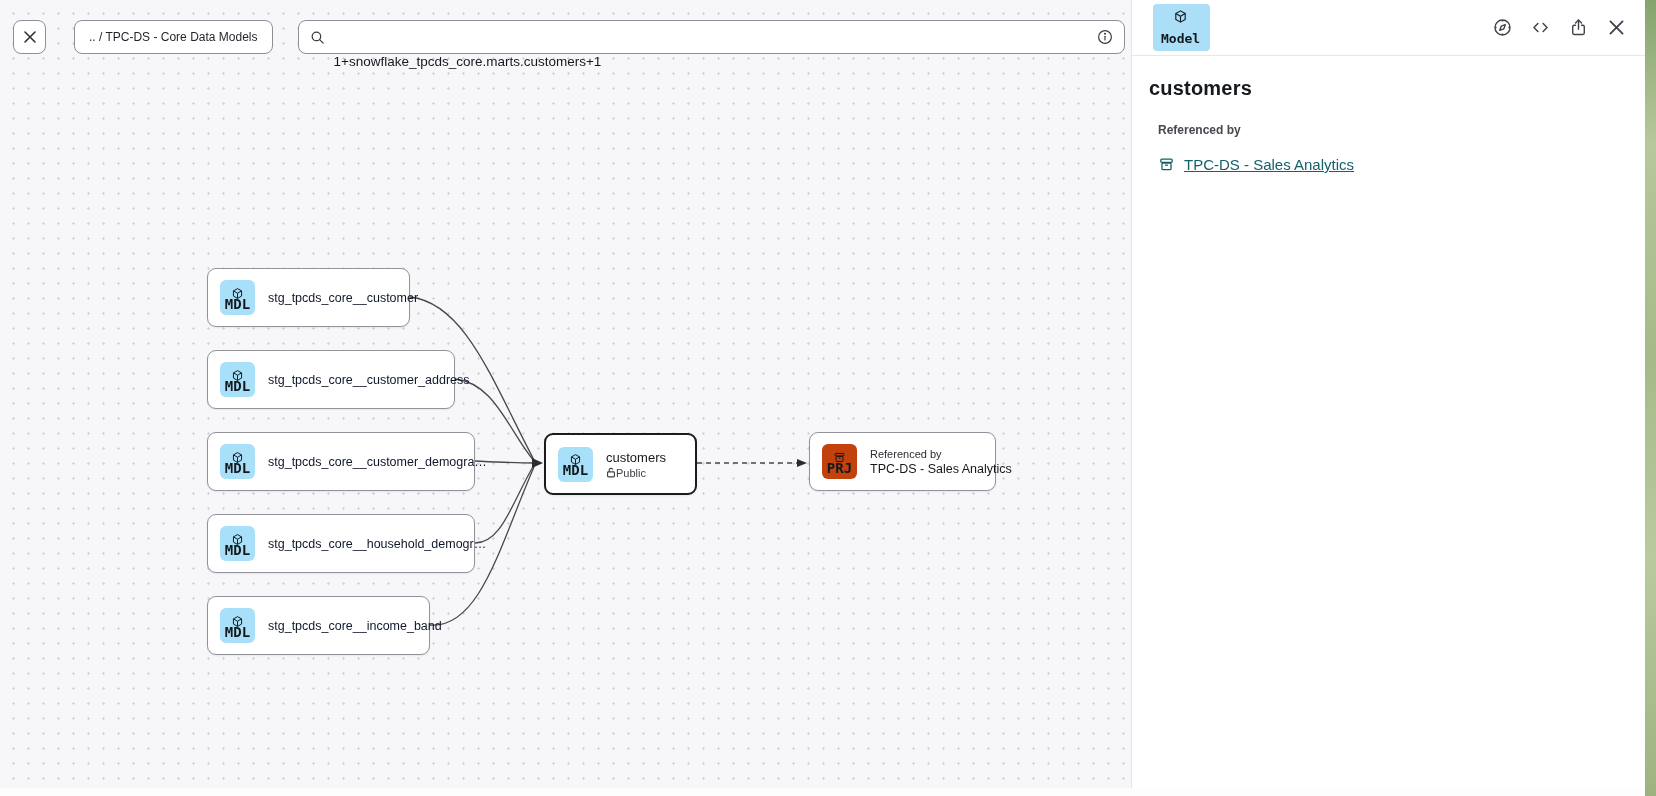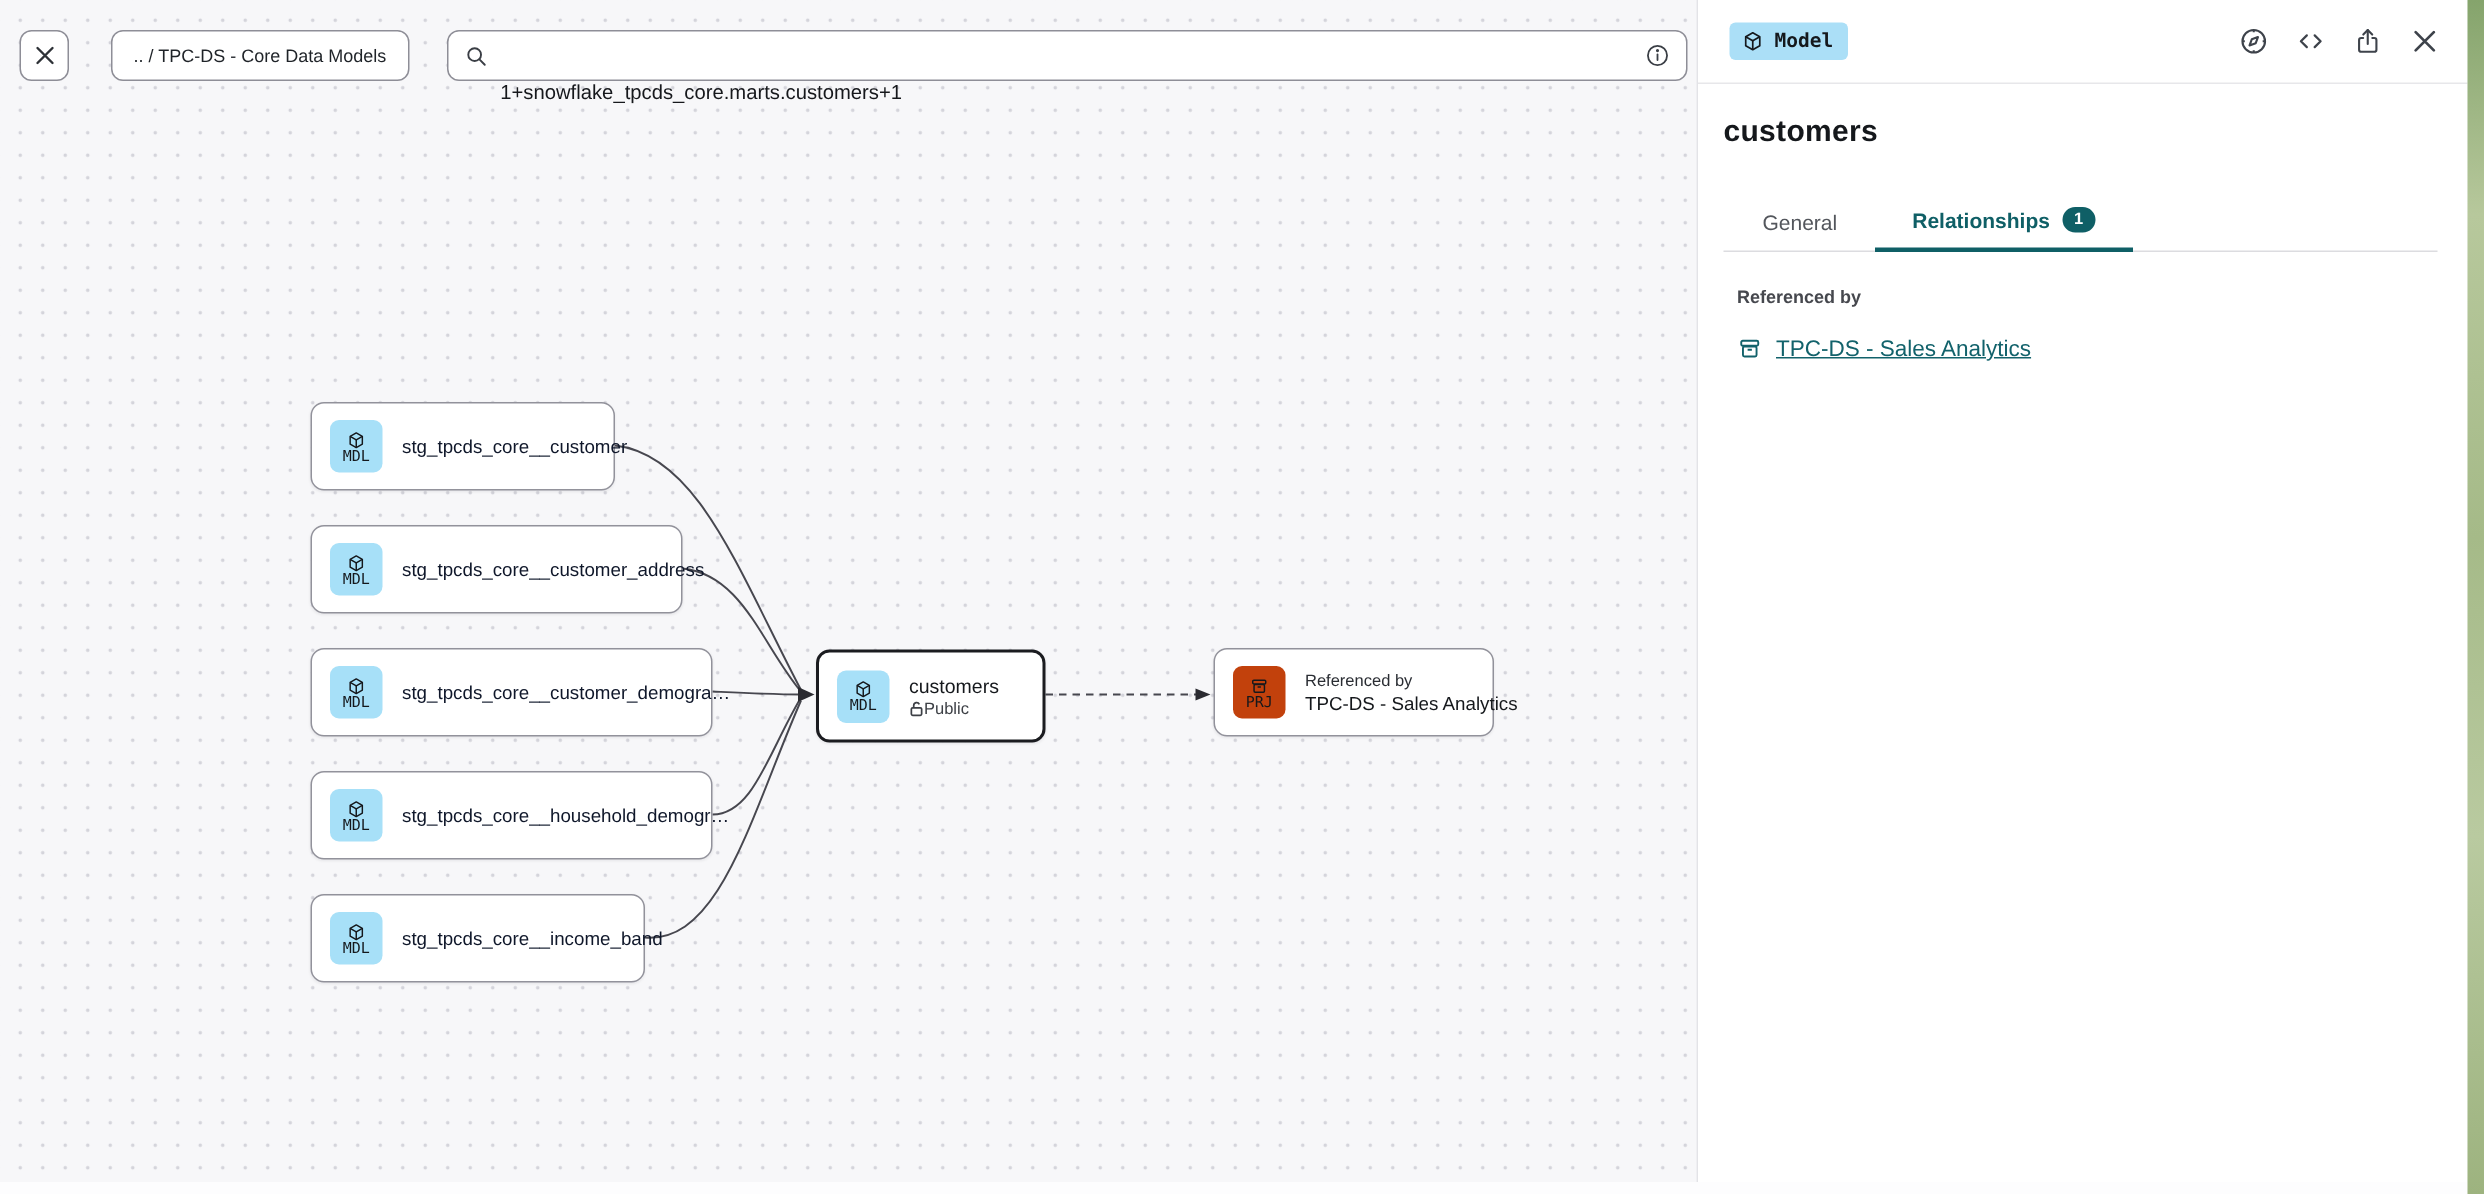--- a/index.html
+++ b/index.html
@@ -39,21 +39,21 @@
     position:absolute; height:59px; background:#fff; border:1px solid #92929b; border-radius:9px;
     display:flex; align-items:center; padding:0 12px; gap:13px;
     box-shadow:0 1px 2px rgba(20,20,30,.07); cursor:pointer;
   }
   .node-label { font-size:12.5px; color:#0f172a; white-space:nowrap; }
   .type-badge {
     flex:none; width:35px; height:35px; border-radius:6px;
     display:flex; flex-direction:column; align-items:center; justify-content:center; gap:0;
     color:#15181c;
   }
-  .type-badge .bt { font-family:"DejaVu Sans Mono",monospace; font-size:10px; font-weight:normal; line-height:9px; }
+  .type-badge .bt { font-family:"DejaVu Sans Mono",monospace; font-size:14px; font-weight:bold; line-height:9px; }
   .badge-mdl { background:#a7e0f8; }
   .badge-prj { background:#c2410c; }
   .node.selected { border:2px solid #1b1c20; height:62px; border-radius:9px; }
   .sel-text { display:flex; flex-direction:column; gap:2px; }
   .sel-title { font-size:13px; color:#15181c; }
   .access-row { display:flex; align-items:center; gap:0; font-size:11px; color:#3d4046; }
   .ref-text { display:flex; flex-direction:column; gap:2px; }
   .ref-small { font-size:11px; color:#2a2d33; }
   .ref-big { font-size:12.5px; color:#15181c; white-space:nowrap; }
 
@@ -62,21 +62,21 @@
     position:absolute; left:1131px; top:0; width:514px; height:796px; background:#fff;
     border-left:1px solid #e3e3e7;
   }
   .panel-header {
     height:56px; display:flex; align-items:center; padding:0 18px 0 21px;
     border-bottom:1px solid #e7e7ea;
   }
   .model-chip {
     display:flex; align-items:center; gap:7px; background:#abdff7; border-radius:4px;
     padding:5px 10px 5px 8px; color:#15181c;
-    font-family:"DejaVu Sans Mono",monospace; font-size:13px; font-weight:bold;
+    font-family:"DejaVu Sans Mono",monospace; font-size:13px; font-weight:bold;flex-direction:column;
   }
   .header-icons { margin-left:auto; display:flex; align-items:center; gap:16px; color:#3e434b; }
   .hicon { width:22px; height:22px; display:flex; align-items:center; justify-content:center; cursor:pointer; }
 
   .panel-body { padding:21px 20px 0 17px; }
   .panel-title { font-size:20px; font-weight:bold; color:#15181c; letter-spacing:.2px; }
   .panel-sub { font-size:12.5px; color:#33363c; margin-top:8px; }
 
   .tabs { display:flex; margin-top:29px; border-bottom:1px solid #dcdce0; padding-left:1px; }
   .tab {
@@ -280,27 +280,20 @@
           <svg width="17" height="17" viewBox="0 0 14 14" stroke="#3e434b" stroke-width="1.5" stroke-linecap="round">
               <path d="M2 2L12 12M12 2L2 12"></path>
             </svg>
         </span>
       </span>
     </div>
 
     <div class="panel-body">
       <div class="panel-title">customers</div>
 
-      <div class="tabs">
-        <span class="tab">General</span>
-        <span class="tab active">
-          <span>Relationships</span>
-          <span class="tab-count">1</span>
-        </span>
-      </div>
 
       <div class="ref-section">
         <div class="ref-label">Referenced by</div>
         <div class="ref-link-row">
           <svg width="17" height="17" viewBox="0 0 24 24" fill="none" stroke="#12626b" stroke-width="1.8" stroke-linejoin="round">
               <rect x="4" y="4.5" width="16" height="4.6" rx="1.4"></rect>
               <rect x="5.6" y="9.9" width="12.8" height="9.4" rx="1.4"></rect>
               <path d="M10 13h4"></path>
             </svg>
           <a class="ref-link">TPC-DS - Sales Analytics</a>

